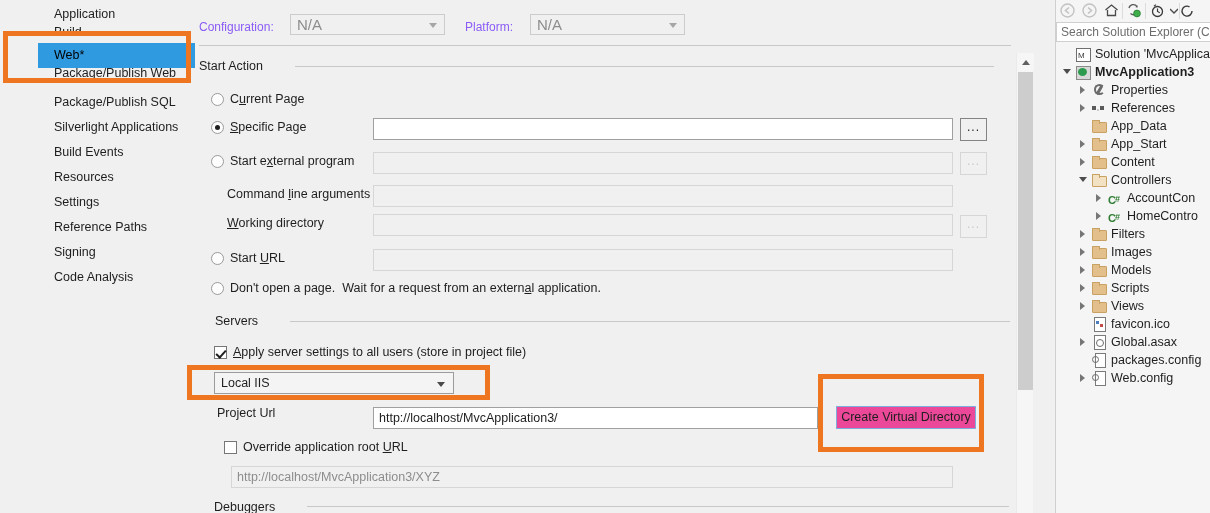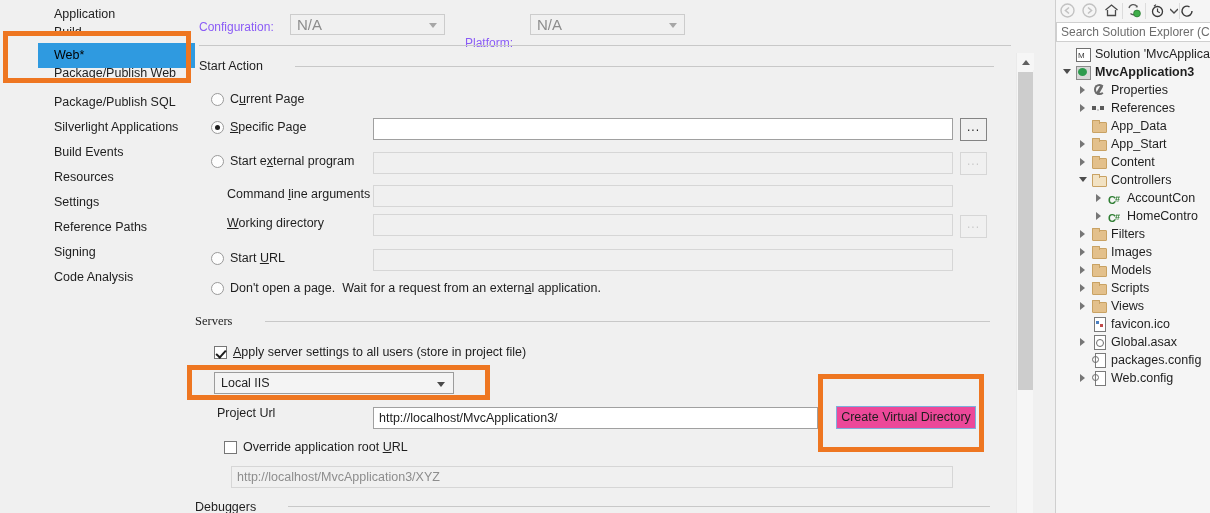--- a/index.html
+++ b/index.html
@@ -475,21 +475,21 @@
 
   <div id="main">
     <div id="main-inner">
 
       <div class="topbar">
         <span class="lbl-disabled" style="position:absolute;left:4px;top:12px;">Configuration:</span>
         <div class="combo-disabled" style="position:absolute;left:95px;top:6px;width:155px;">
           <span>N/A</span>
           <span class="combo-arrow-d"></span>
         </div>
-        <span class="lbl-disabled" style="position:absolute;left:270px;top:28px;">Platform:</span>
+        <span class="lbl-disabled" style="position:absolute;left:270px;top:12px;">Platform:</span>
         <div class="combo-disabled" style="position:absolute;left:335px;top:6px;width:155px;">
           <span>N/A</span>
           <span class="combo-arrow-d"></span>
         </div>
       </div>
 
       <div style="position:absolute;left:4px;top:45px;width:812px;height:1px;background:#c8c8c8;"></div>
 
       <div class="group" style="left:4px;top:59px;width:795px;">
         <span class="gtext">Start Action</span>
@@ -516,42 +516,42 @@
       <div class="tbox disabled" style="left:178px;top:214px;width:580px;"></div>
       <div class="dots-btn disabled" style="left:765px;top:215px;">...</div>
 
       <div class="radio" style="left:16px;top:252px;"></div>
       <div class="radio-label" style="left:35px;top:251px;">Start <u>U</u>RL</div>
       <div class="tbox disabled" style="left:178px;top:249px;width:580px;"></div>
 
       <div class="radio" style="left:16px;top:282px;"></div>
       <div class="radio-label" style="left:35px;top:281px;">Don't open a page.&nbsp; Wait for a request from an extern<u>a</u>l application.</div>
 
-      <div class="group" style="left:0;top:314px;width:795px;font-family:Liberation Serif, serif;">
+      <div class="group" style="left:20px;top:314px;width:795px;">
         <span class="gtext">Servers</span>
         <span class="gline"></span>
       </div>
 
       <div class="cbox checked" style="left:19px;top:346px;"></div>
       <div class="radio-label" style="left:38px;top:345px;"><u>A</u>pply server settings to all users (store in project file)</div>
 
       <div class="combo" style="left:19px;top:372px;width:240px;">
         <span>Local IIS</span>
         <span class="carrow"></span>
       </div>
 
       <div class="radio-label" style="left:22px;top:406px;">Project Url</div>
       <div class="tbox" style="left:178px;top:407px;width:445px;">http://localhost/MvcApplication3/</div>
       <div class="btn" style="left:641px;top:406px;width:140px;height:23px;line-height:21px;">Create Virtual Directory</div>
 
       <div class="cbox" style="left:29px;top:441px;"></div>
       <div class="radio-label" style="left:48px;top:440px;">Override application root <u>U</u>RL</div>
       <div class="tbox readonly-grey" style="left:36px;top:466px;width:722px;">http://localhost/MvcApplication3/XYZ</div>
 
-      <div class="group" style="left:0;top:500px;width:795px;overflow:hidden;height:13px;">
+      <div class="group" style="left:19px;top:500px;width:795px;overflow:hidden;height:13px;">
         <span class="gtext">Debuggers</span>
         <span class="gline"></span>
       </div>
 
       <div id="vscroll">
         <div class="sb-up"></div>
         <div class="sb-thumb"></div>
       </div>
     </div>
   </div>

